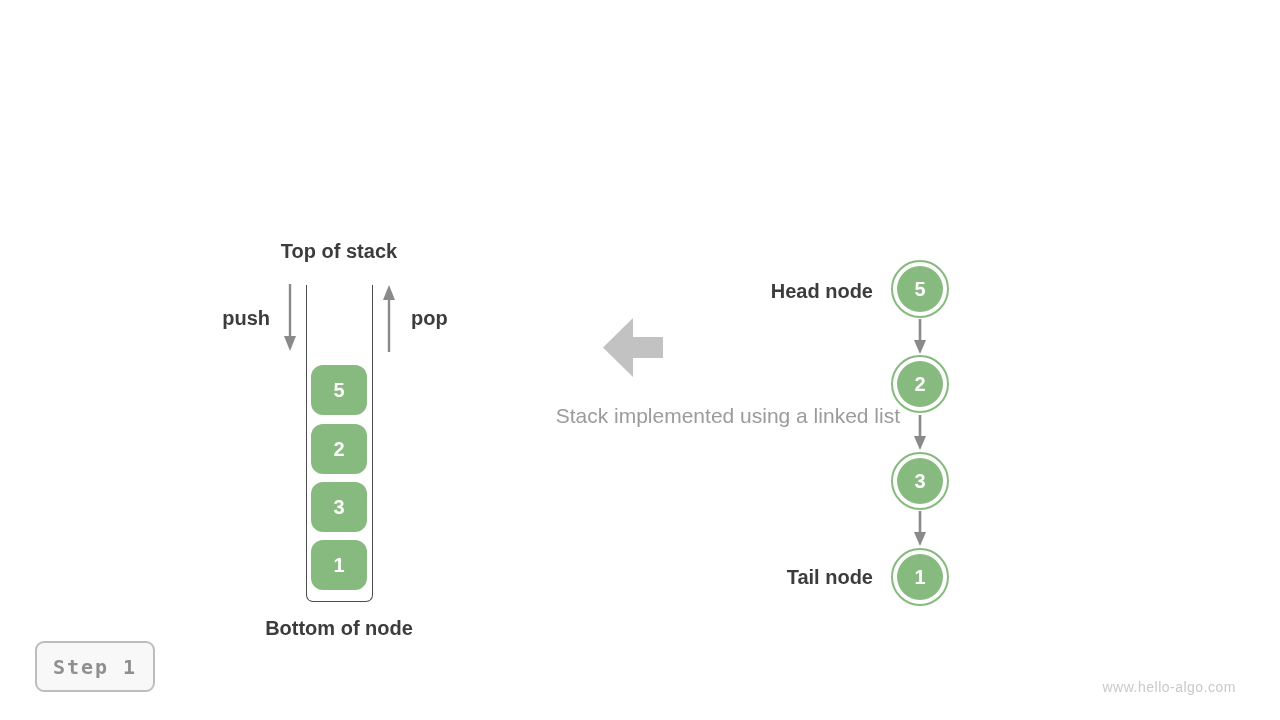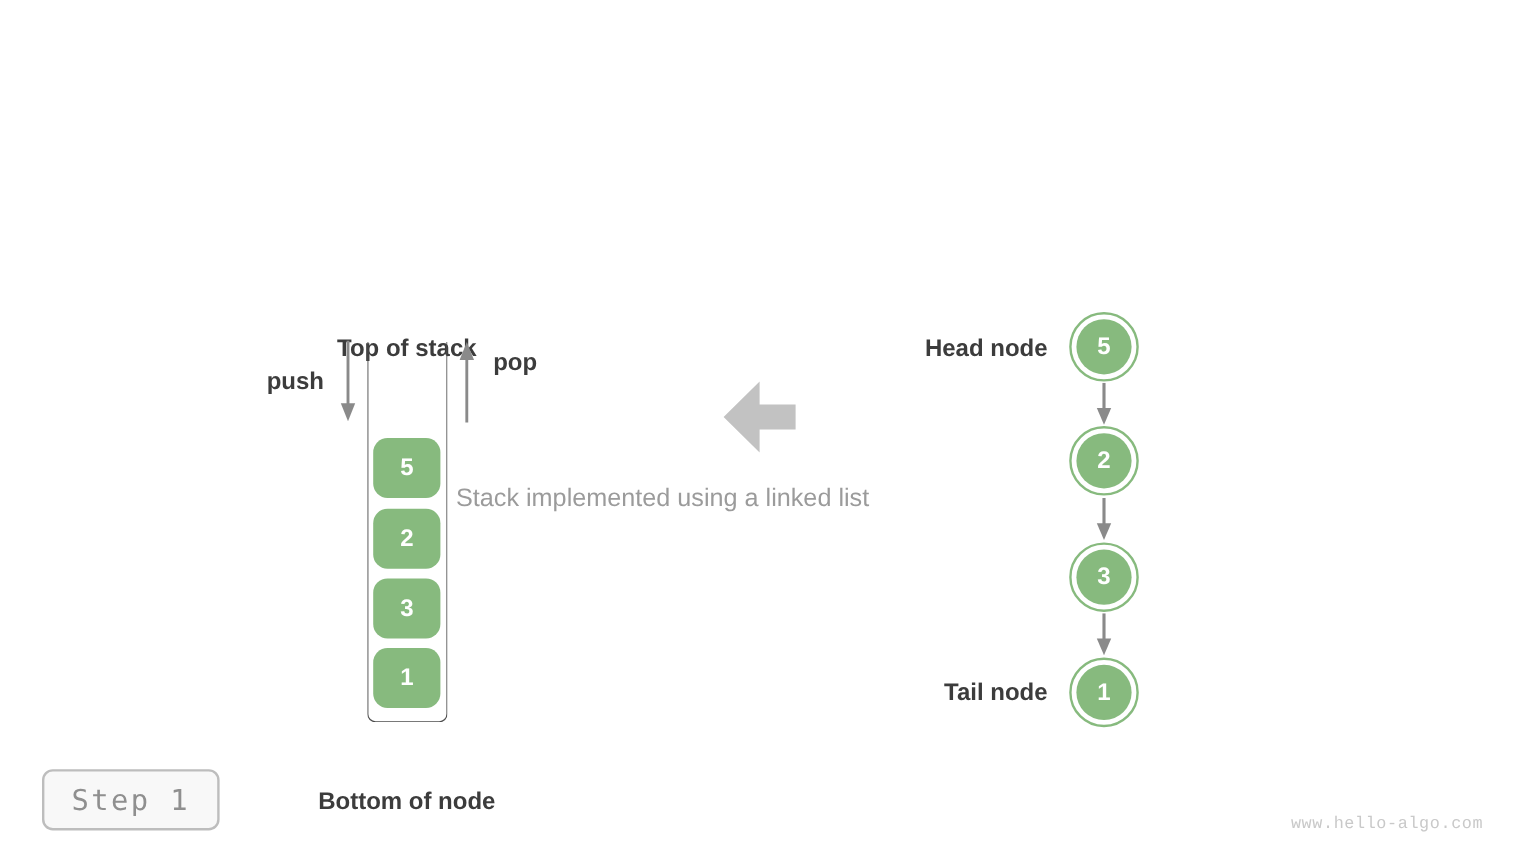--- a/index.html
+++ b/index.html
@@ -12,21 +12,21 @@
     --step-text:#8f8f8f;
     --step-border:#bdbdbd;
     --step-bg:#f8f8f8;
     --watermark:#c9c9c9;
   }
   *{margin:0;padding:0;box-sizing:border-box;}
   html,body{width:1280px;height:720px;background:#ffffff;font-family:"Liberation Sans",sans-serif;}
   .canvas{position:relative;width:1280px;height:720px;background:#ffffff;overflow:hidden;}
 
   .lbl{position:absolute;font-weight:bold;font-size:20px;color:var(--dark-text);line-height:24px;}
-  .center{text-align:center;margin-top:40px;}
+  .center{text-align:center;}
   .right{text-align:right;}
 
   
   .stack-container{
     position:absolute;left:306px;top:285px;width:67px;height:317px;
     border-left:1.5px solid var(--container-line);
     border-right:1.5px solid var(--container-line);
     border-bottom:1.5px solid var(--container-line);
     border-radius:0 0 7px 7px;
   }
@@ -43,34 +43,34 @@
     border:2.5px solid var(--green);background:#ffffff;
     display:flex;align-items:center;justify-content:center;
   }
   .ll-node-inner{
     width:46px;height:46px;border-radius:50%;background:var(--green);
     color:#ffffff;font-weight:bold;font-size:20px;
     display:flex;align-items:center;justify-content:center;
   }
 
   .caption{
-    position:absolute;left:380px;top:404px;width:520px;text-align:left;
+    position:absolute;left:380px;top:404px;width:520px;text-align:right;
     font-size:21px;color:var(--caption-gray);
   }
 
   .step-badge{
-    position:absolute;left:35px;top:641px;width:148px;height:51px;
+    position:absolute;left:35px;top:641px;width:120px;height:51px;
     background:var(--step-bg);border:2px solid var(--step-border);border-radius:9px;
     display:flex;align-items:center;justify-content:center;
     font-family:"DejaVu Sans Mono","Liberation Mono",monospace;
-    font-weight:normal;font-size:24px;color:var(--step-text);letter-spacing:2px;
+    font-weight:bold;font-size:20px;color:var(--step-text);letter-spacing:2px;
   }
   .watermark{
     position:absolute;right:44px;top:679px;
-    font-family:Liberation Mono, monospace;
+    font-family:Liberation Sans, sans-serif;
     font-size:14px;color:var(--watermark);letter-spacing:0.5px;
   }
 </style>
 </head>
 <body>
 
 <div class="canvas">
 
   <div class="lbl center" style="left:239px;top:239px;width:200px;">Top of stack</div>
 
@@ -79,21 +79,21 @@
   <svg class="arrow-svg" style="left:282px;top:283px;" width="16" height="70" viewBox="0 0 16 70">
     <line x1="8" y1="1" x2="8" y2="55" style="stroke:var(--arrow-gray);stroke-width:2.4;"></line>
     <polygon points="2,53 14,53 8,68" style="fill:var(--arrow-gray);"></polygon>
   </svg>
 
   <svg class="arrow-svg" style="left:381px;top:283px;" width="16" height="70" viewBox="0 0 16 70">
     <line x1="8" y1="69" x2="8" y2="15" style="stroke:var(--arrow-gray);stroke-width:2.4;"></line>
     <polygon points="2,17 14,17 8,2" style="fill:var(--arrow-gray);"></polygon>
   </svg>
 
-  <div class="lbl" style="left:411px;top:290px;width:80px;">pop</div>
+  <div class="lbl" style="left:411px;top:306px;width:80px;">pop</div>
 
   <div class="stack-container"></div>
 
   <div class="stack-box" style="top:365px;">5</div>
   <div class="stack-box" style="top:424px;">2</div>
   <div class="stack-box" style="top:482px;">3</div>
   <div class="stack-box" style="top:540px;">1</div>
 
   <div class="lbl center" style="left:239px;top:616px;width:200px;">Bottom of node</div>
 

